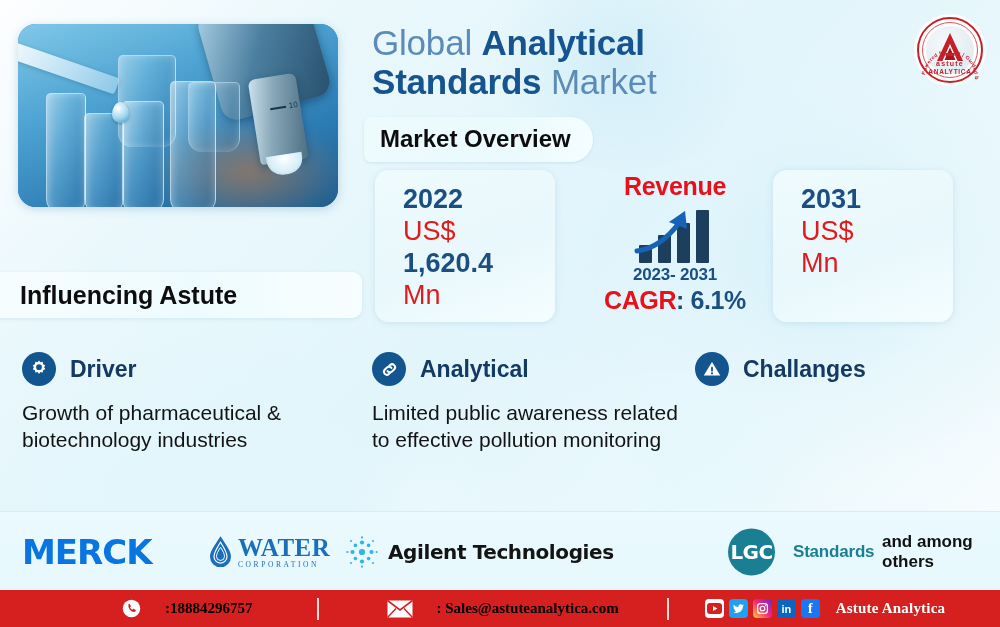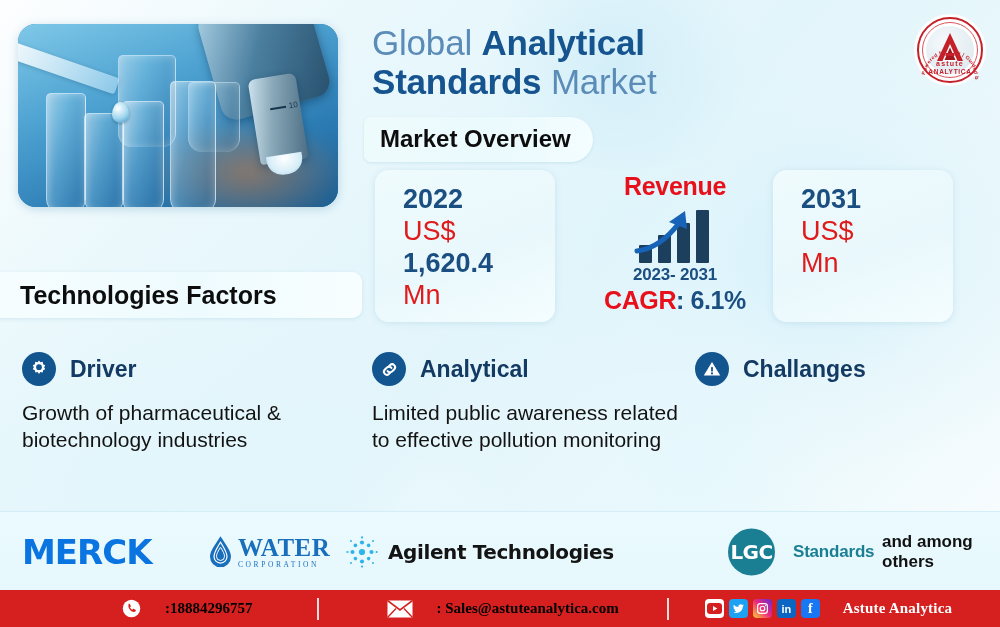--- a/index.html
+++ b/index.html
@@ -241,21 +241,21 @@
   .f-sep1 { margin-left:64px; }
   .f-mail { margin-left:68px; }
   .f-sep2 { margin-left:48px; }
   .socials { display:flex; align-items:center; gap:5px; margin-left:36px; }
   .soc { width:19px; height:19px; border-radius:4px; display:flex; align-items:center; justify-content:center; }
   .soc-yt { background:#fff; }
   .soc-tw { background:#1da1f2; }
   .soc-ig { background:linear-gradient(45deg,#f9ce34,#ee2a7b 50%,#6228d7); }
   .soc-li { background:#0a66c2; color:#fff; font-size:11px; font-weight:700; font-family:"Liberation Sans",sans-serif; }
   .soc-fb { background:#1877f2; color:#fff; font-size:14px; font-weight:700; font-family:"Liberation Serif",serif; }
-  .brandtxt { margin-left:23px; color:#fff; font-family:"Liberation Serif", serif;
+  .brandtxt { margin-left:16px; color:#fff; font-family:"Liberation Serif", serif;
               font-weight:700; font-size:15px; letter-spacing:.2px; }
 </style>
 </head>
 <body>
 
 <div class="canvas">
   <div class="blob b1"></div>
   <div class="blob b2"></div>
   <div class="blob b3"></div>
   <div class="blob b4"></div>
@@ -327,21 +327,21 @@
 
   <div class="card card-2031">
     <div class="inner">
       <div class="year">2031</div>
       <div class="cur">US$</div>
       <div class="unit">Mn</div>
     </div>
   </div>
 
   <div class="inf-banner">
-    <span>Technologies Factors</span>
+    <span>Influencing Astute</span>
   </div>
 
   <div class="factor f1">
     <div class="head">
       <div class="ic">
         <svg width="22" height="22" viewBox="0 0 24 24" fill="#ffffff">
           <path d="M12 2.6l1.5 2.1 2.5-.5.5 2.5 2.3 1.1-1.2 2.2 1.2 2.2-2.3 1.1-.5 2.5-2.5-.5L12 17.4l-1.5-2.1-2.5.5-.5-2.5-2.3-1.1L6.4 10 5.2 7.8l2.3-1.1.5-2.5 2.5.5L12 2.6z"></path>
           <circle cx="12" cy="10" r="3.1" fill="#12558f"></circle>
         </svg>
       </div>

